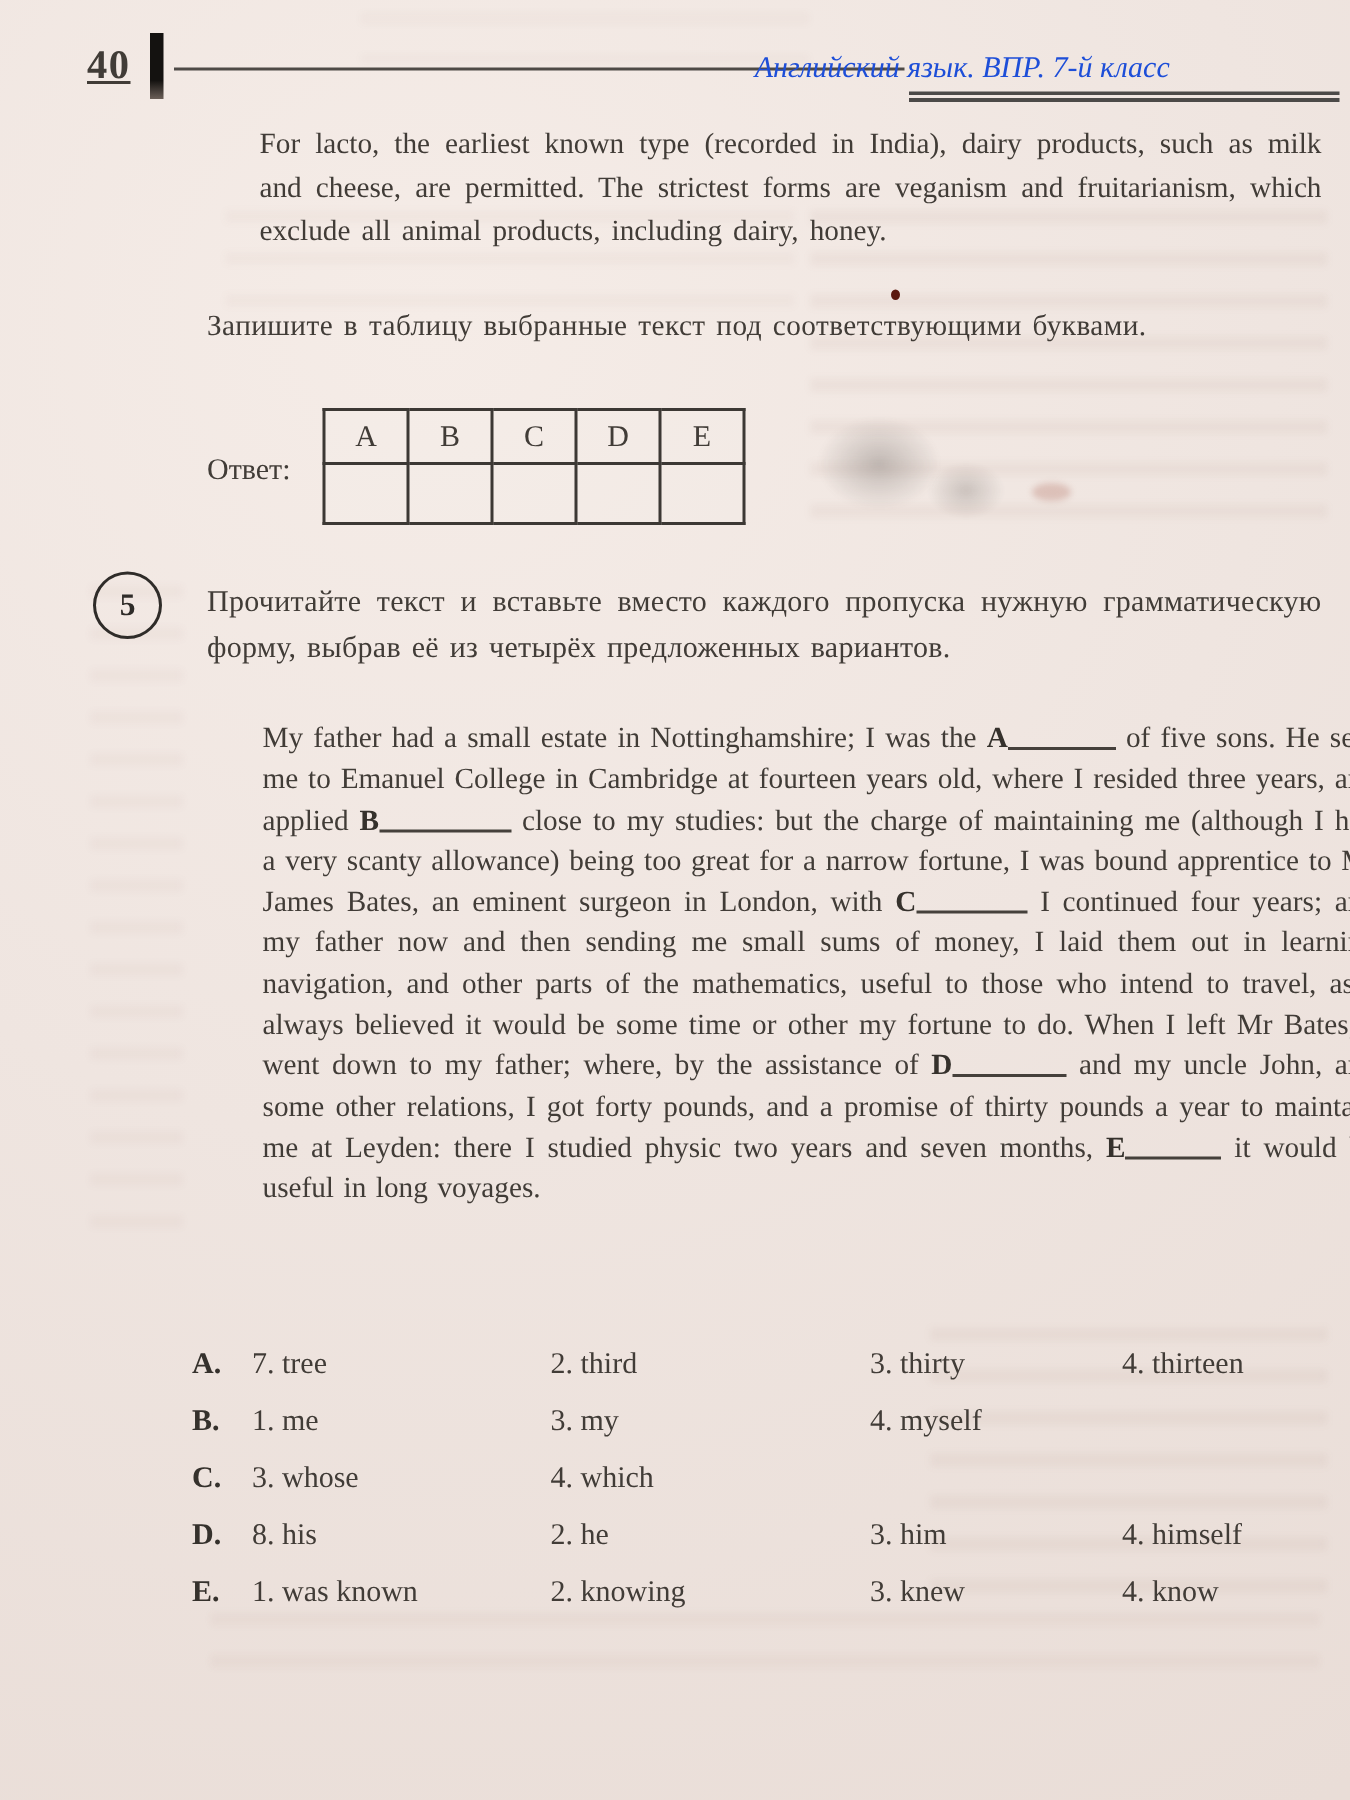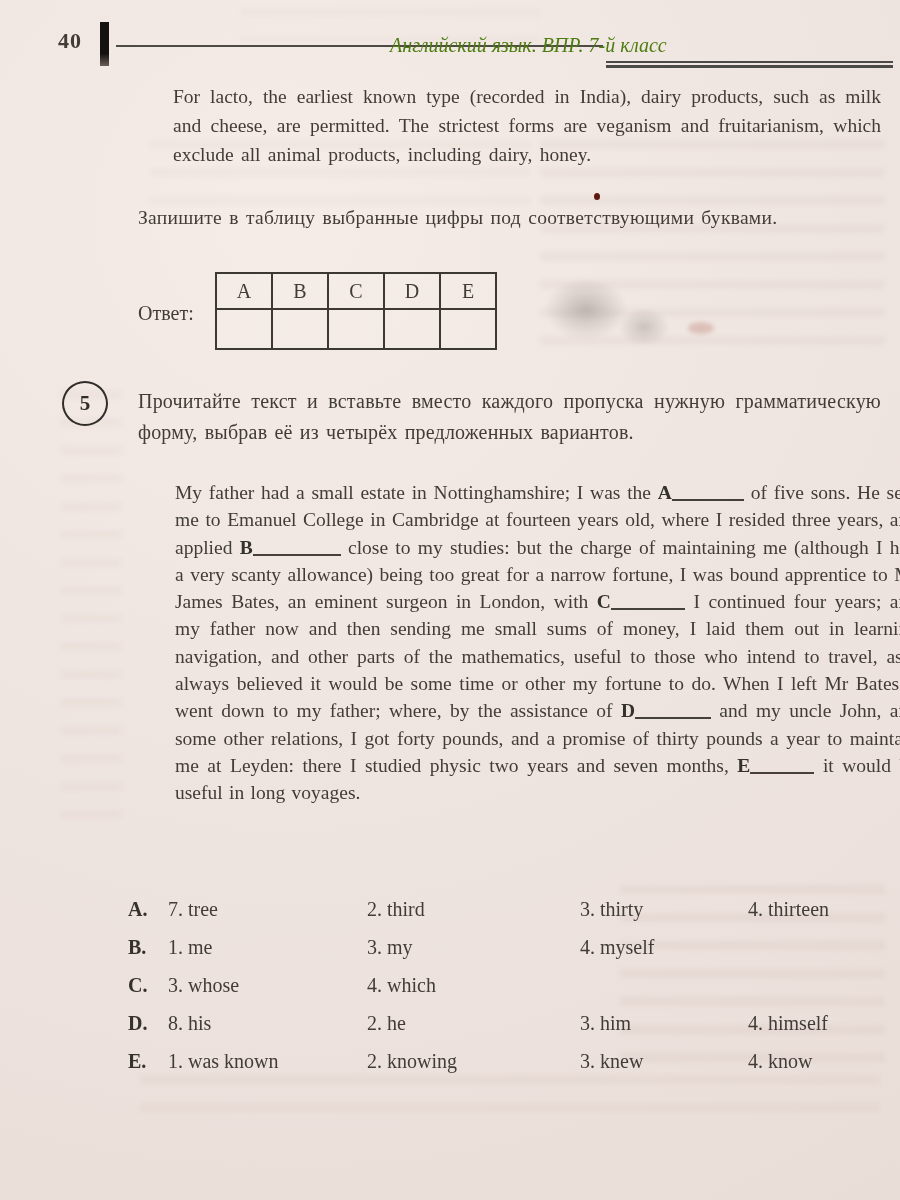--- a/index.html
+++ b/index.html
@@ -14,24 +14,24 @@
   .bleed{
     position:absolute;pointer-events:none;filter:blur(2.5px);opacity:.55;
     background:repeating-linear-gradient(180deg, rgba(152,112,100,.12) 0 9px, rgba(152,112,100,0) 9px 28px);
   }
   .smudge{position:absolute;border-radius:50%;filter:blur(1.5px);
     background:radial-gradient(closest-side, rgba(70,64,60,.28), rgba(70,64,60,0));}
   .reddot{position:absolute;width:6px;height:7px;border-radius:50%;background:#5c190f;}
   .redsmudge{position:absolute;width:26px;height:12px;border-radius:50%;
     background:rgba(150,60,40,.22);filter:blur(2px);}
   
-  .pagenum{left:58px;top:28px;font-weight:bold;font-size:22px;letter-spacing:1px;}
+  .pagenum{left:58px;top:28px;font-weight:bold;font-size:27px;letter-spacing:1px;text-decoration:underline;}
   .hbar{left:100px;top:22px;width:9px;height:44px;background:linear-gradient(180deg,#141210 72%,#6b5f58 100%);}
   .hrule{left:116px;top:45px;width:487px;height:2px;background:#4e4a46;}
-  .htitle{left:390px;top:34px;width:503px;text-align:left;font-style:italic;font-size:20px;color:#4d7c0f;}
+  .htitle{left:390px;top:34px;width:503px;text-align:center;font-style:italic;font-size:20px;color:#1d4ed8;}
   .hdouble{left:606px;top:61px;width:287px;height:7px;
     background:linear-gradient(180deg,#4c4a48 0 2.5px, rgba(0,0,0,0) 2.5px 4.5px, #4c4a48 4.5px 7px);}
   
   .para{position:absolute;text-align:justify;}
   .intro{left:173px;top:82px;width:708px;font-size:19.5px;line-height:29px;word-spacing:2.5px;}
   .winstr{left:138px;top:203px;width:743px;font-size:19.5px;line-height:30px;word-spacing:2px;letter-spacing:.3px;}
   .tinstr{left:138px;top:386px;width:743px;font-size:20px;line-height:31px;word-spacing:2px;letter-spacing:.2px;}
   .maintext{left:138px;top:479px;width:743px;font-size:19.5px;line-height:27.3px;word-spacing:1.5px;margin-left:37px;}
   .maintext b{color:#35312c;}
   .blank{display:inline-block;border-bottom:2px solid #45403b;height:12px;margin-bottom:-2px;}
@@ -65,21 +65,21 @@
 <div class="redsmudge" style="left:688px;top:322px"></div>
 
 <div class="abs pagenum">40</div>
 <div class="abs hbar"></div>
 <div class="abs hrule"></div>
 <div class="abs htitle">Английский язык. ВПР. 7-й класс</div>
 <div class="abs hdouble"></div>
 
 <div class="para intro">For lacto, the earliest known type (recorded in India), dairy products, such as milk and cheese, are permitted. The strictest forms are veganism and fruitarianism, which exclude all animal products, including dairy, honey.</div>
 
-<div class="para winstr">Запишите в таблицу выбранные цифры под соответствующими буквами.</div>
+<div class="para winstr">Запишите в таблицу выбранные текст под соответствующими буквами.</div>
 
 <div class="abs ansblock">
   <span class="anslabel">Ответ:</span>
   <table class="anstable">
     <tbody>
         <tr class="hdr" id="ans-hdr-row">
           <td>A</td>
           <td>B</td>
           <td>C</td>
           <td>D</td>

